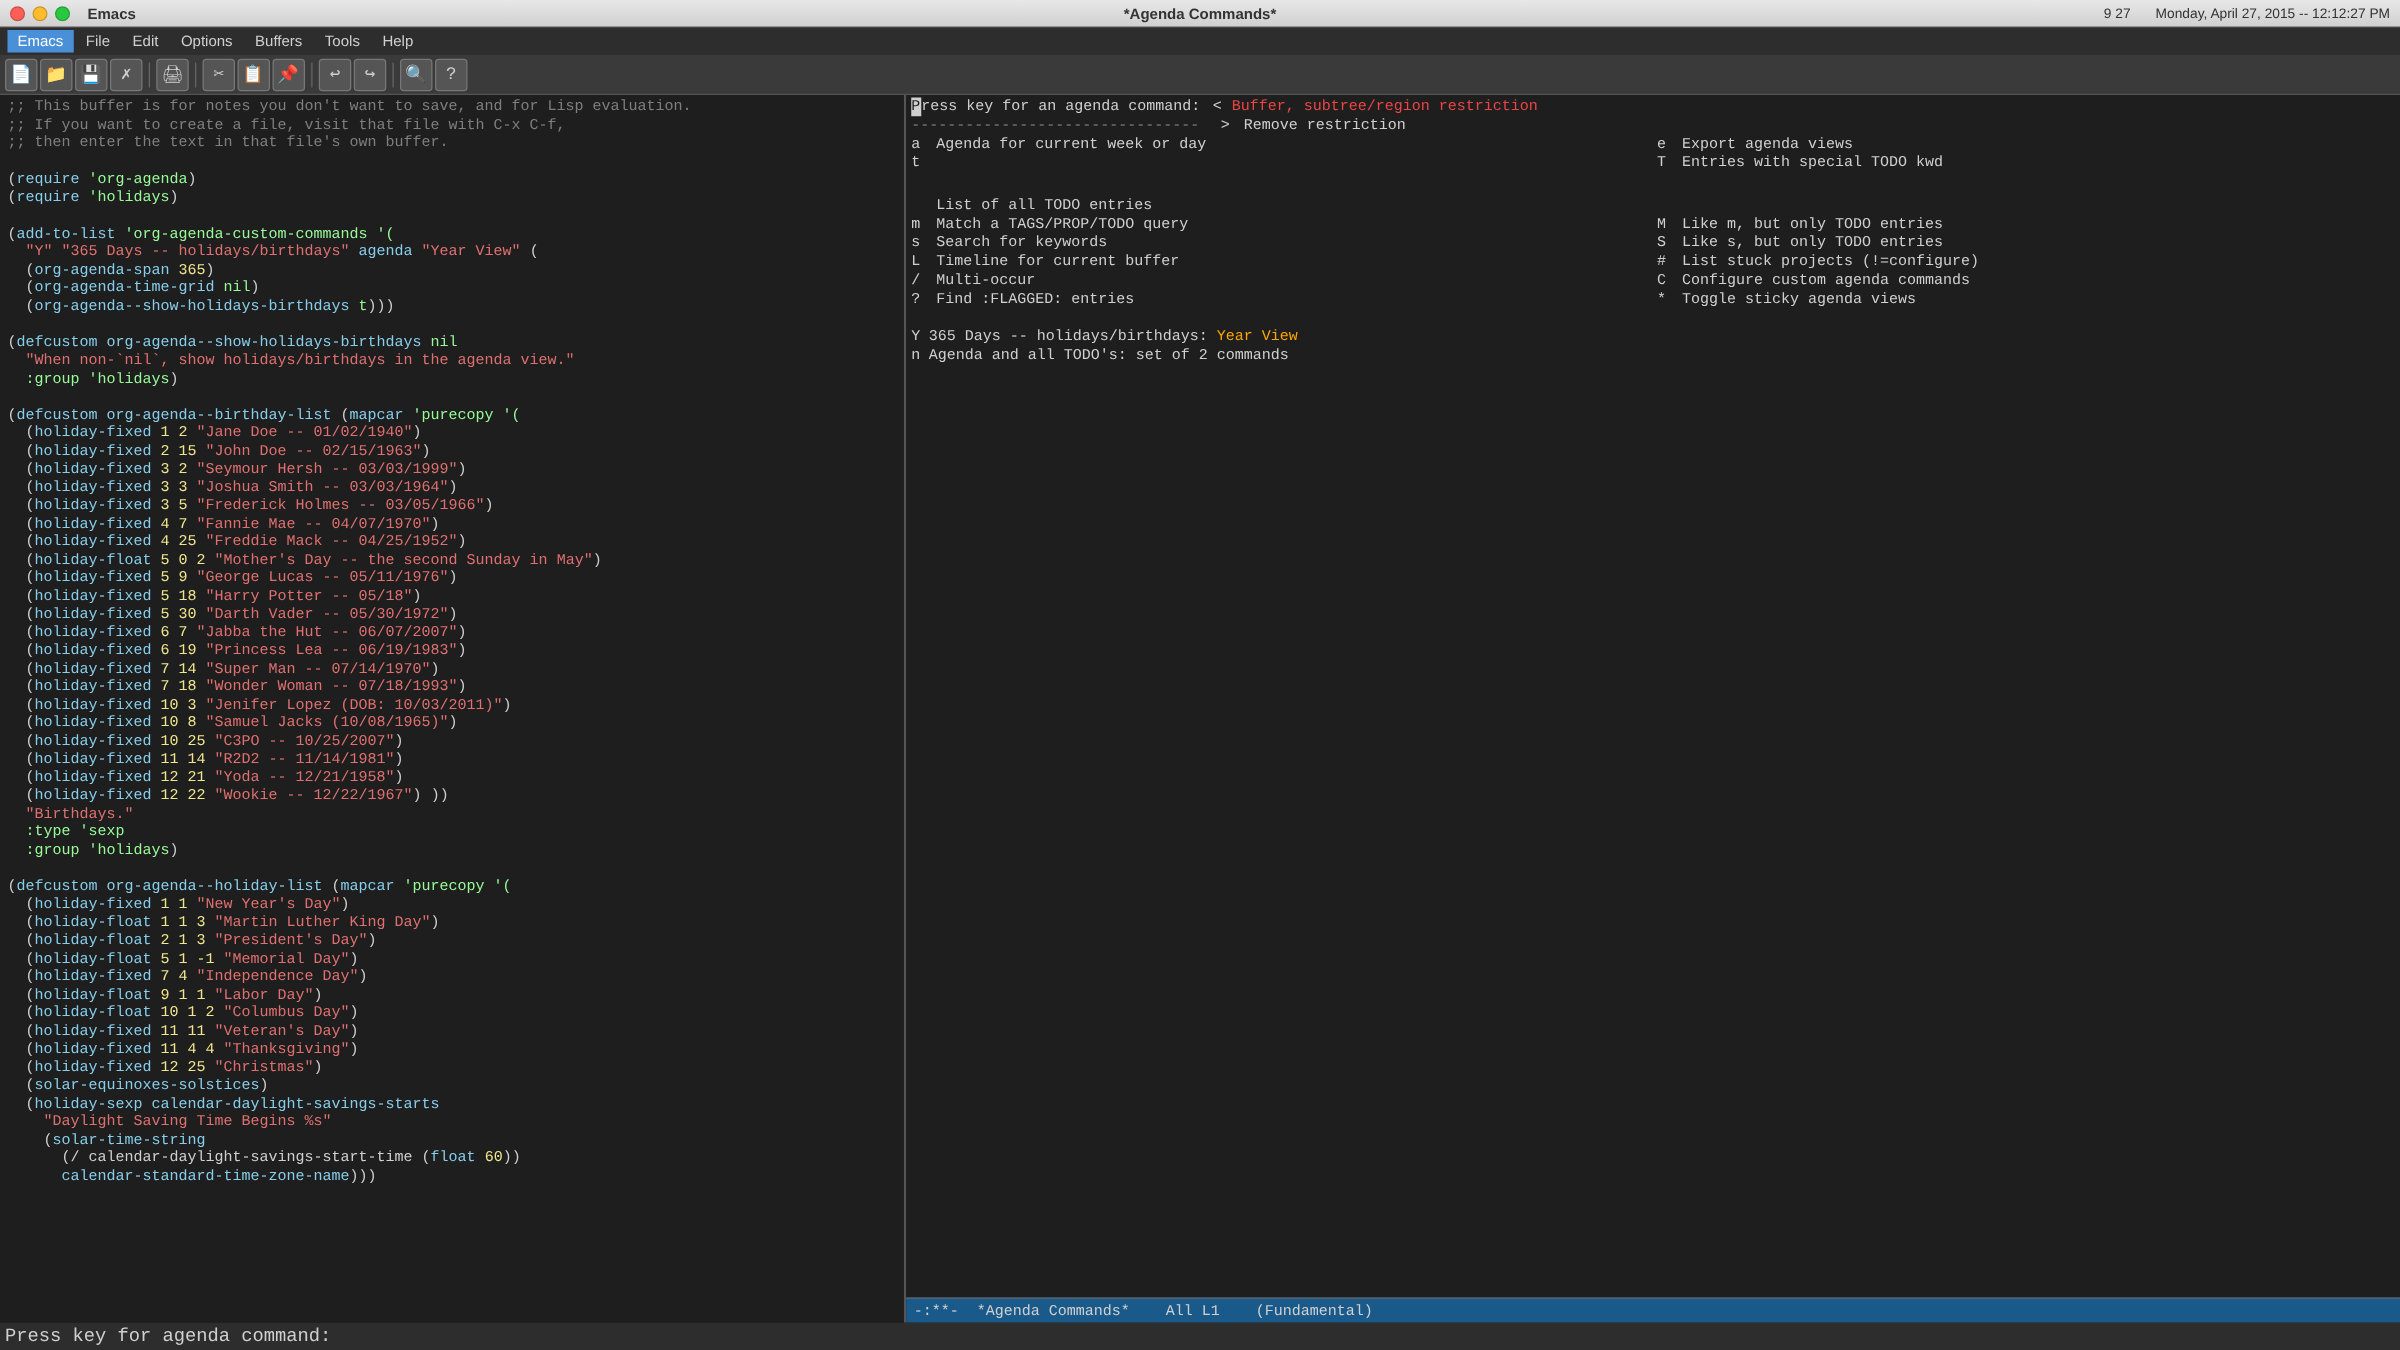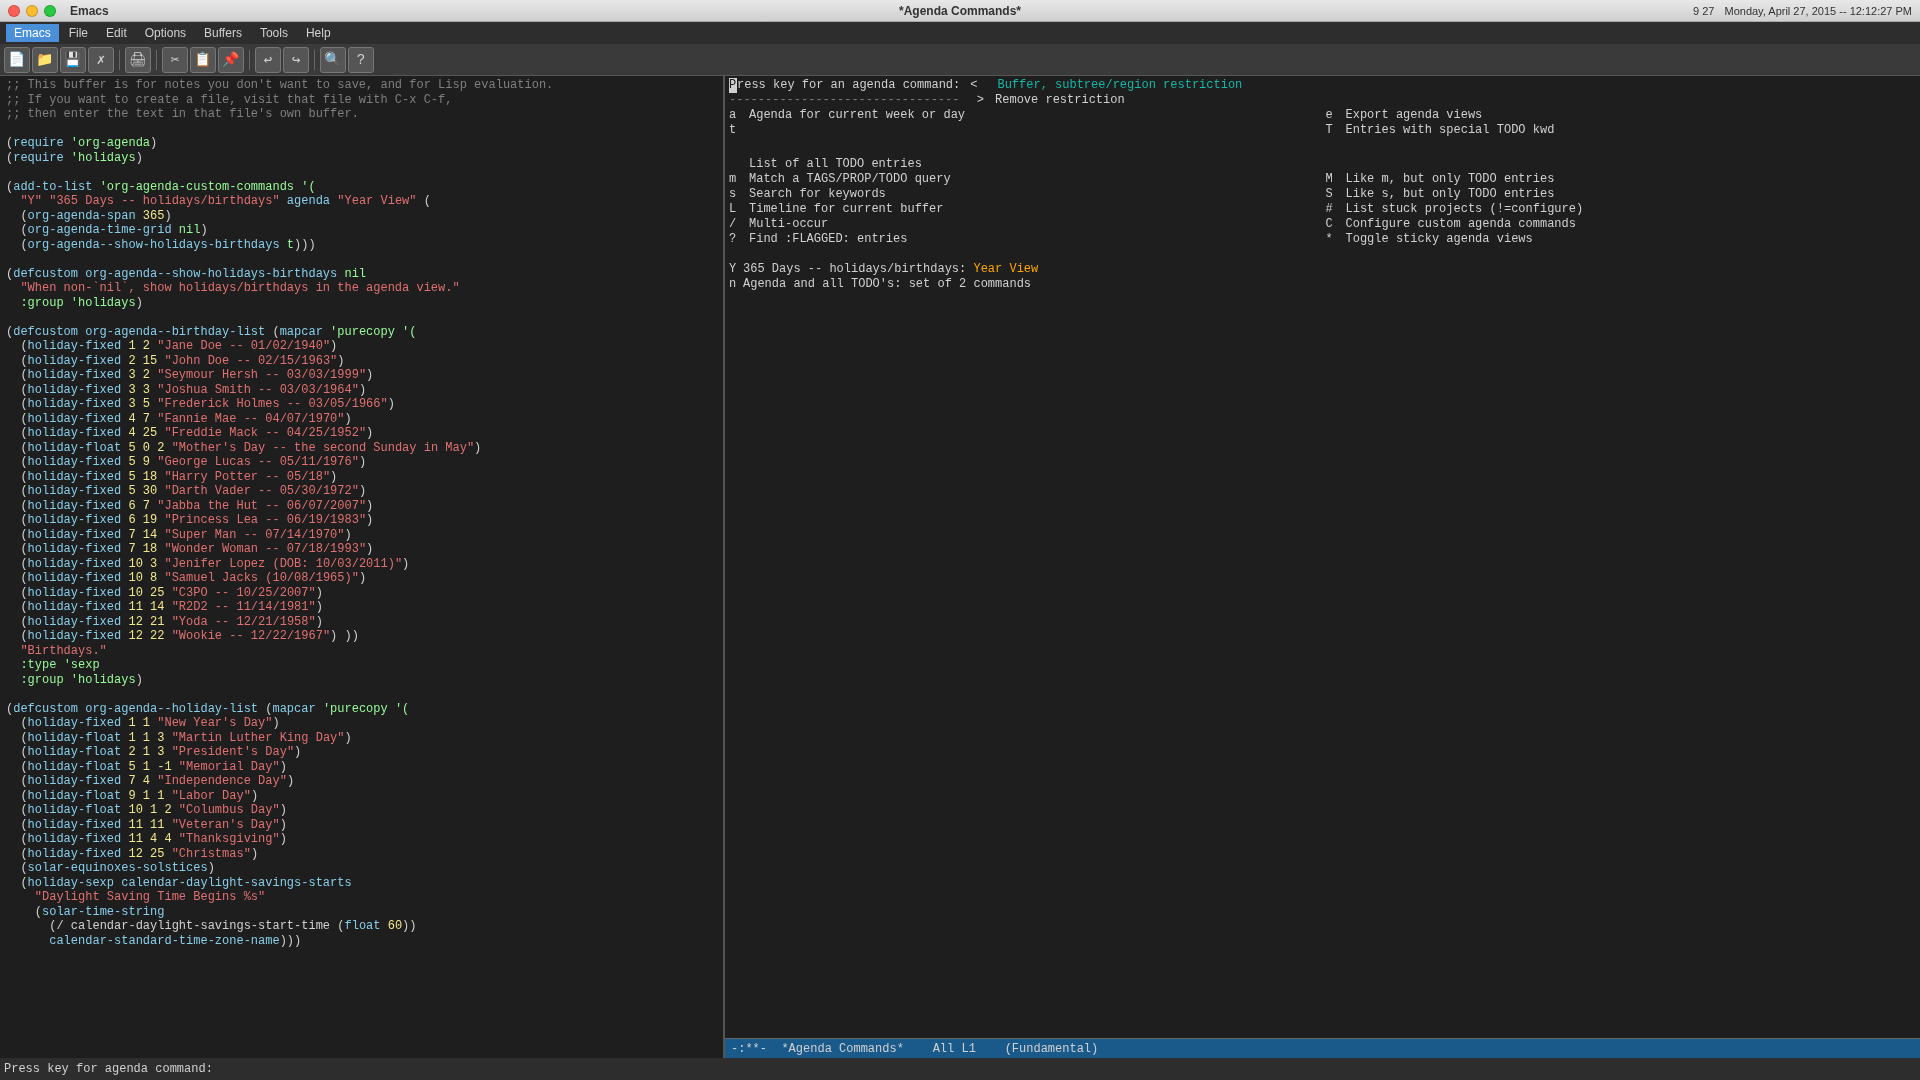--- a/index.html
+++ b/index.html
@@ -42,21 +42,21 @@
       left: 50%;
       transform: translateX(-50%);
       font-size: 12px;
       color: #333;
       font-family: -apple-system, sans-serif;
       font-weight: bold;
     }
     #titlebar-right {
       display: flex;
       align-items: flex-end;
-      gap: 10px;
+      gap: 20px;
       font-size: 11px;
       color: #333;
       font-family: -apple-system, sans-serif;
       margin-left: 22px;
     }
 
     
     #menubar {
       height: 22px;
       background: #2d2d2d;
@@ -130,21 +130,21 @@
 
     
     #bottom-area {
       height: 22px;
       background: #2d2d2d;
       display: flex;
       align-items: center;
       padding: 0 4px;
     }
     #minibuffer {
-      font-size: 12px;
+      font-size: 15px;
       color: #d0d0d0;
       font-family: 'Courier New', monospace;
     }
 
     .panes-wrapper {
       display: flex;
       height: calc(1080px - 22px - 22px - 32px - 22px);
     }
 
     .left-pane-wrapper {
@@ -290,21 +290,21 @@
 
   </div>
 
   <div class="right-pane-wrapper">
     <div class="code-content" style="padding: 2px 4px;">
 
       <div style="display:flex;line-height:15px;font-size:12px;font-family:'Courier New',monospace;">
         <span style="background:#d0d0d0;color:#1e1e1e;width:8px;display:inline-block;">P</span>
           <span style="color:#d0d0d0;">ress key for an agenda command:</span>
         <span style="margin-left:10px;color:#d0d0d0;">&lt;</span>
-        <span style="margin-left:20px;color:#14b8a6;">Buffer, subtree/region restriction</span>
+        <span style="margin-left:8px;color:#ef4444;">Buffer, subtree/region restriction</span>
       </div>
 
       <div style="line-height:15px;font-size:12px;font-family:'Courier New',monospace;color:#7f7f7f;">
         <span>--------------------------------</span>
         <span style="margin-left:10px;color:#d0d0d0;">&gt;</span>
         <span style="margin-left:4px;color:#d0d0d0;">Remove restriction</span>
       </div>
 
       <div style="display:grid;grid-template-columns:14px 1fr 14px 1fr;line-height:15px;font-size:12px;font-family:'Courier New',monospace;gap:0 6px;">
 

